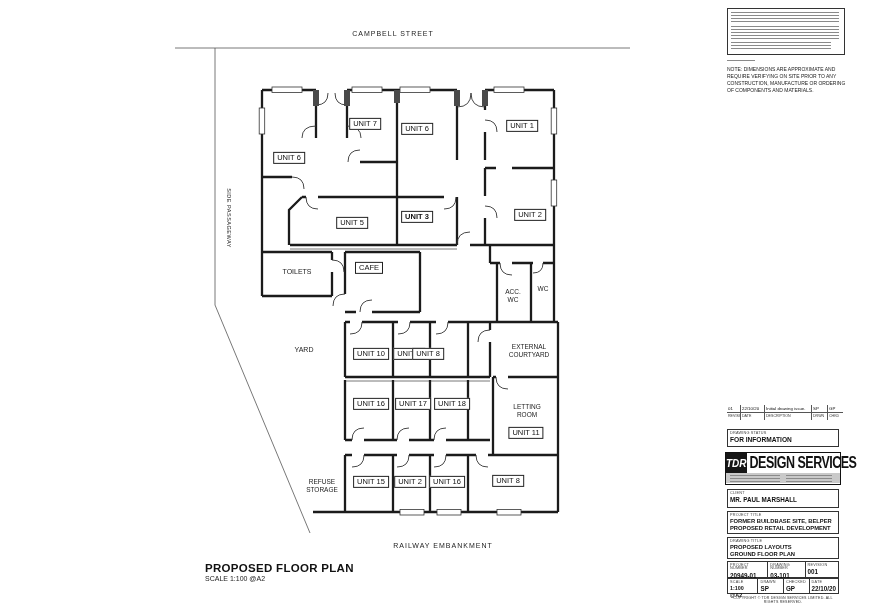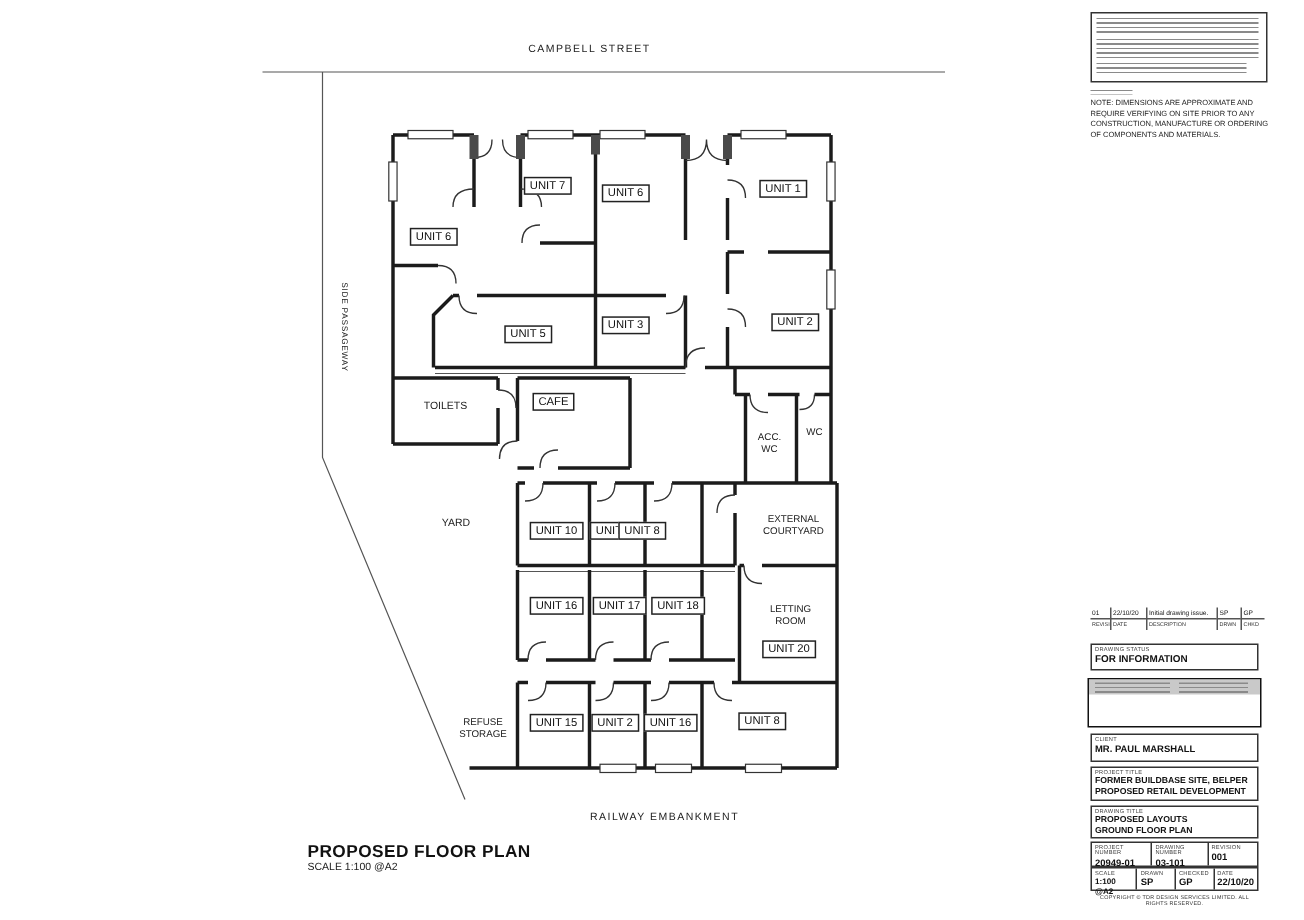--- a/index.html
+++ b/index.html
@@ -107,28 +107,28 @@
 <div class="abs ctr street" style="left:393px;top:33px;">CAMPBELL STREET</div>
 <div class="abs ctr street" style="left:443px;top:545px;">RAILWAY EMBANKMENT</div>
 <div class="abs ctr street" style="left:229px;top:218px;font-size:5.5px;letter-spacing:.5px;transform:translate(-50%,-50%) rotate(90deg);">SIDE PASSAGEWAY</div>
 
 <div class="abs ctr ubox" style="left:289px;top:130px;margin-top:28px;">UNIT 6</div>
 <div class="abs ctr ubox" style="left:365px;top:124px;">UNIT 7</div>
 <div class="abs ctr ubox" style="left:417px;top:129px;">UNIT 6</div>
 <div class="abs ctr ubox" style="left:522px;top:126px;">UNIT 1</div>
 <div class="abs ctr ubox" style="left:530px;top:199px;margin-top:16px;">UNIT 2</div>
 <div class="abs ctr ubox" style="left:352px;top:223px;">UNIT 5</div>
-<div class="abs ctr ubox" style="left:417px;top:217px;">UNIT 3</div>
+<div class="abs ctr ubox" style="left:417px;top:217px;font-weight:bold;">UNIT 3</div>
 <div class="abs ctr ubox" style="left:371px;top:354px;">UNIT 10</div>
 <div class="abs ctr ubox" style="left:409px;top:354px;">UNIT 4</div>
 <div class="abs ctr ubox" style="left:428px;top:354px;">UNIT 8</div>
 <div class="abs ctr ubox" style="left:371px;top:404px;">UNIT 16</div>
 <div class="abs ctr ubox" style="left:413px;top:404px;">UNIT 17</div>
 <div class="abs ctr ubox" style="left:452px;top:404px;">UNIT 18</div>
-<div class="abs ctr ubox" style="left:526px;top:433px;">UNIT 20</div>
+<div class="abs ctr ubox" style="left:526px;top:433px;">UNIT 11</div>
 <div class="abs ctr ubox" style="left:371px;top:482px;">UNIT 15</div>
 <div class="abs ctr ubox" style="left:410px;top:482px;">UNIT 2</div>
 <div class="abs ctr ubox" style="left:447px;top:482px;">UNIT 16</div>
 <div class="abs ctr ubox" style="left:508px;top:481px;">UNIT 8</div>
 <div class="abs ctr ubox" style="left:369px;top:268px;">CAFE</div>
 
 <div class="abs ctr albl" style="left:297px;top:272px;font-size:7px;">TOILETS</div>
 <div class="abs ctr albl" style="left:513px;top:296px;width:28px;">ACC. WC</div>
 <div class="abs ctr albl" style="left:543px;top:289px;">WC</div>
 <div class="abs ctr albl" style="left:304px;top:350px;font-size:7px;">YARD</div>
@@ -168,20 +168,24 @@
     <div class="rh">CHKD</div>
   </div>
 </div>
 
 <div class="abs tbbox" style="left:727px;top:429px;width:112px;height:18px;">
   <div class="cap">DRAWING STATUS</div>
   <div class="val" style="font-size:6.6px;">FOR INFORMATION</div>
 </div>
 
 <div class="abs tbbox" style="left:725px;top:452px;width:116px;height:33px;border-width:1.5px;border-color:#111;">
+  <div style="display:flex;height:20px;">
+    <div class="logo-abbr" style="width:25px;">TDR</div>
+    <div class="logo-name" style="padding-left:3px;">DESIGN SERVICES</div>
+  </div>
   <div style="height:10px;background:#c9c9c9;display:flex;gap:6px;align-items:center;padding:0 4px;">
     <div class="stripes" style="height:7px;width:50px;"></div>
     <div class="stripes" style="height:7px;width:46px;"></div>
   </div>
 </div>
 
 <div class="abs tbbox" style="left:727px;top:489px;width:112px;height:19px;">
   <div class="cap">CLIENT</div>
   <div class="val">MR. PAUL MARSHALL</div>
 </div>

